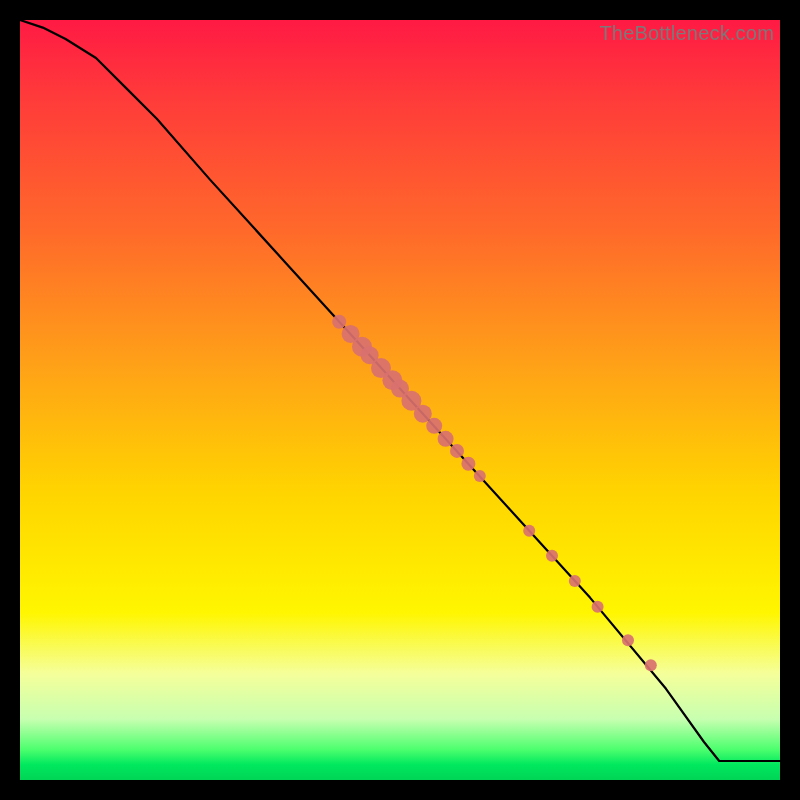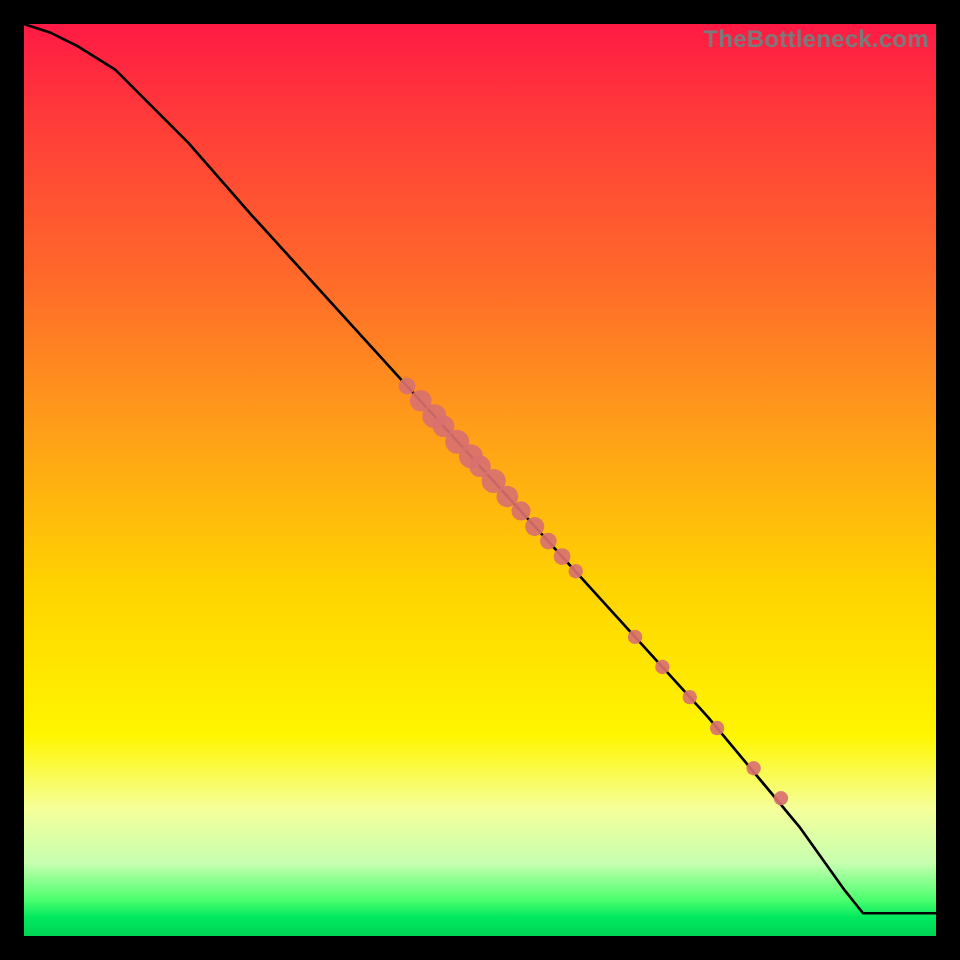--- a/index.html
+++ b/index.html
@@ -39,21 +39,21 @@
       #00e85e 98%,
       #00d456 100%
     );
   }
   .watermark {
     position: absolute;
     top: 2px;
     right: 6px;
     color: #7a7a7a;
     font-size: 20px;
-    font-weight: 700;
+    font-weight: 400;
     letter-spacing: 0.2px;
     user-select: none;
     text-align: center;
   }
   svg.curve {
     position: absolute;
     left: 0;
     top: 0;
     width: 760px;
     height: 760px;

